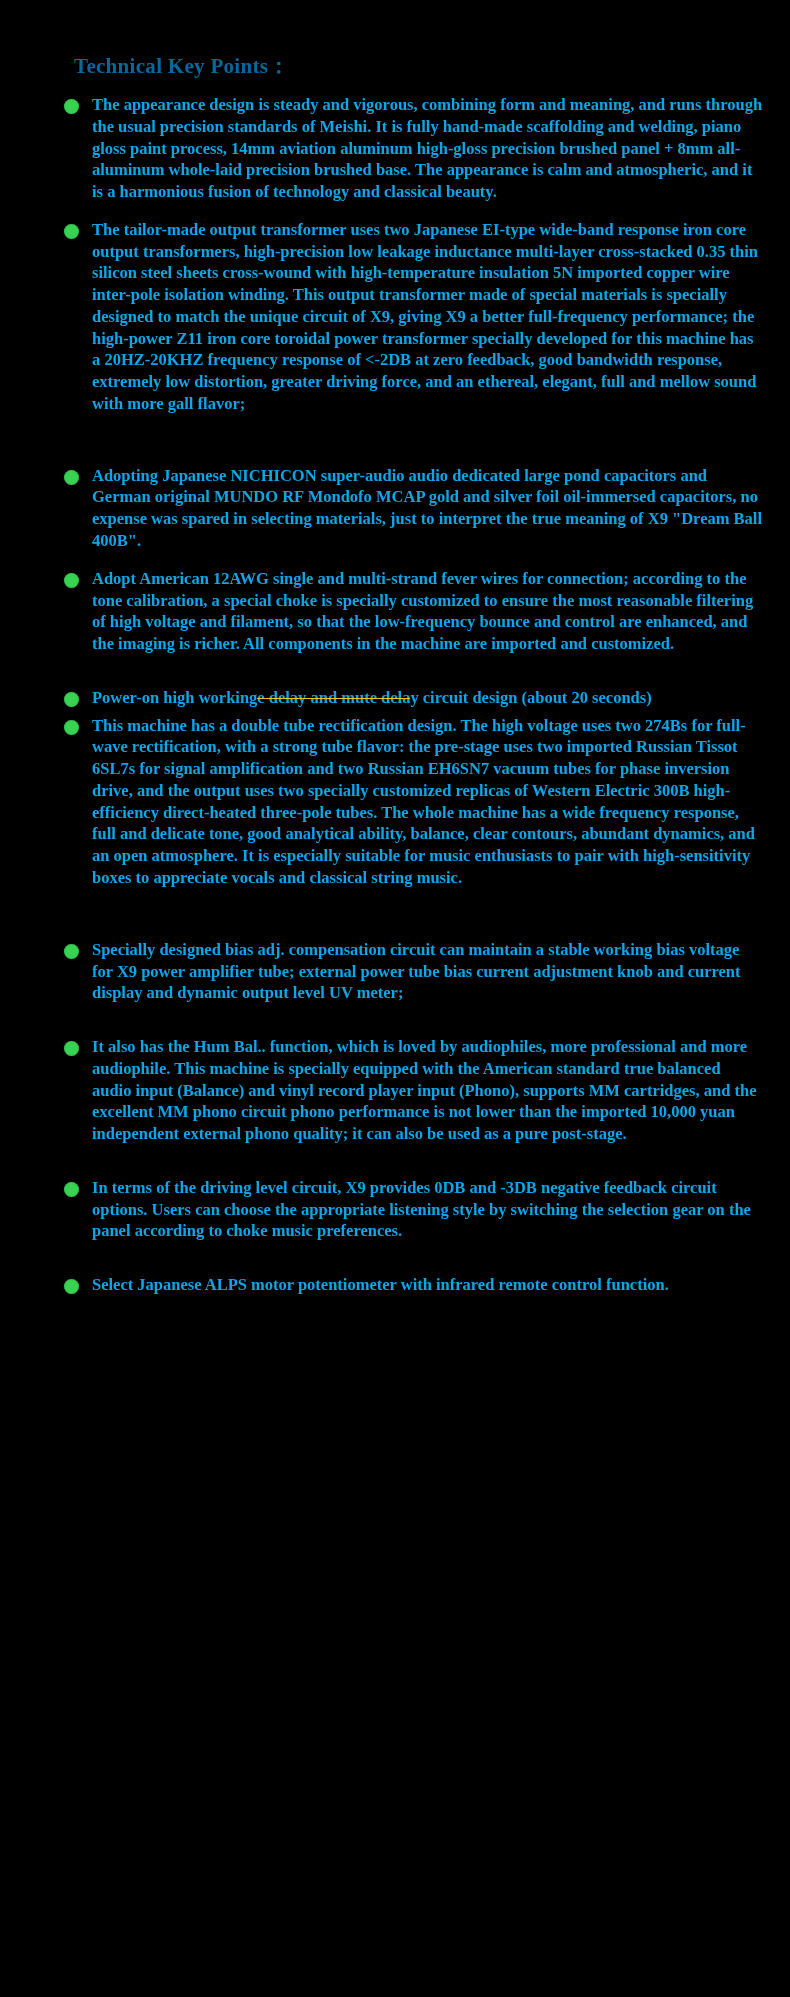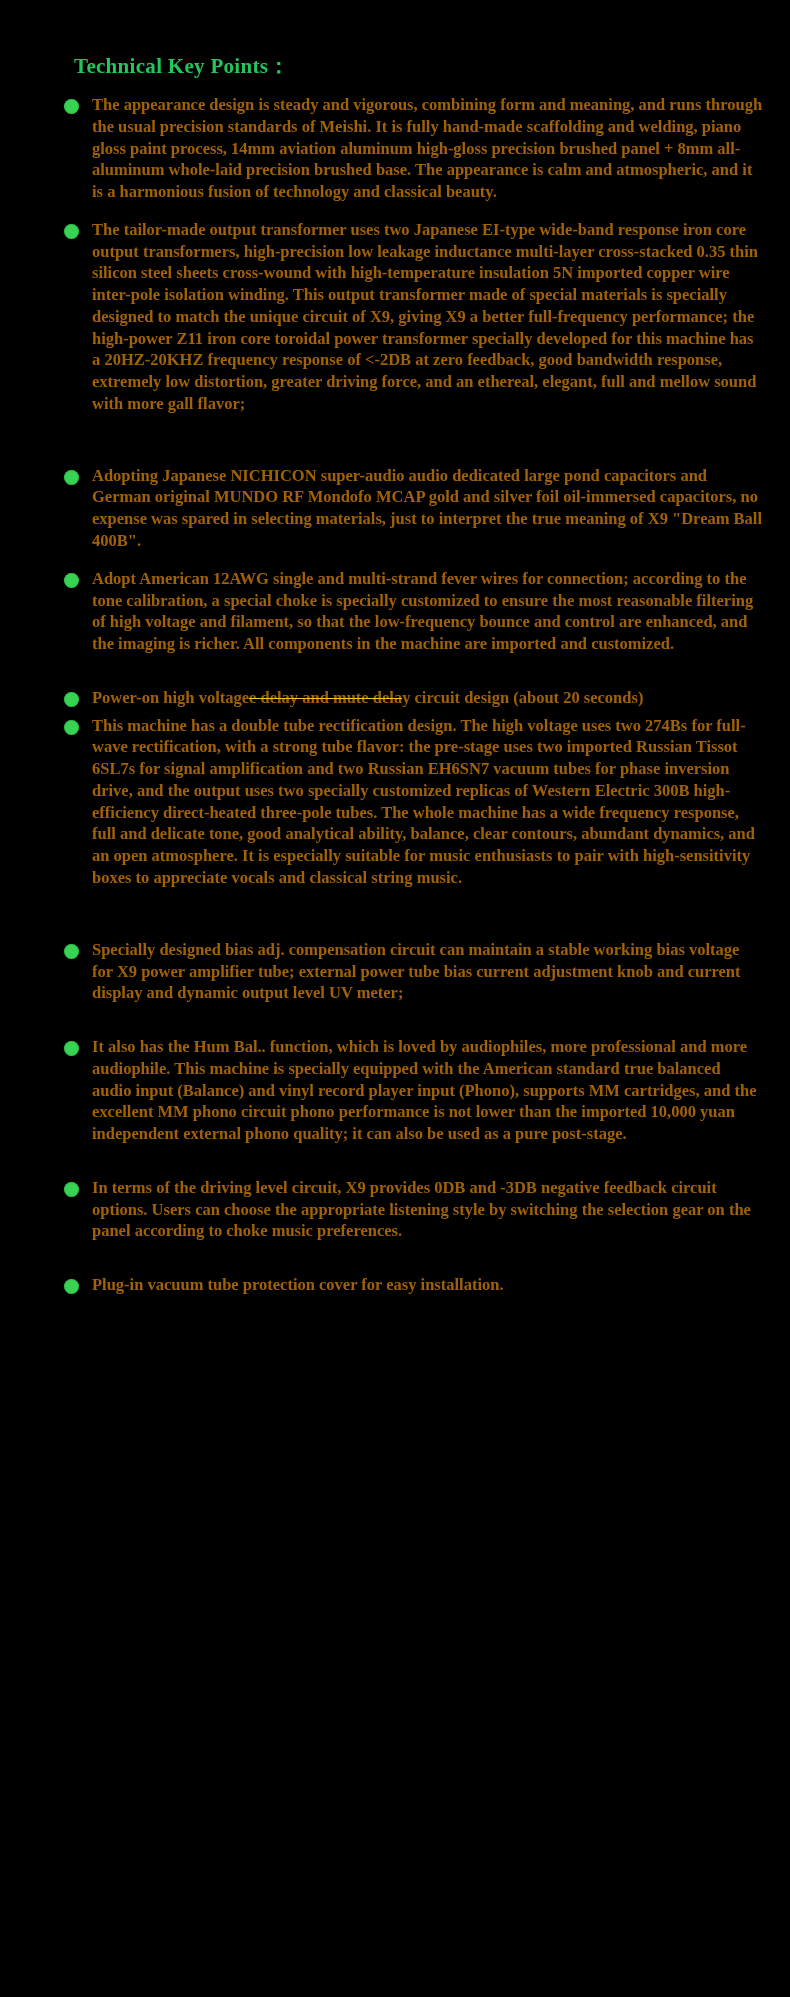--- a/index.html
+++ b/index.html
@@ -18,21 +18,21 @@
     width: 790px;
     min-height: 1997px;
     background: #000000;
     box-sizing: border-box;
     padding: 52px 26px 30px 64px;
   }
   .title {
     font-family: "Liberation Serif", serif;
     font-size: 21px;
     font-weight: bold;
-    color: #22c55e;
+    color: #0369a1;
     letter-spacing: 0.3px;
     margin: 0 0 14px 10px;
   }
   .bullet-list {
     list-style: none;
     margin: 0;
     padding: 0;
   }
   .bullet-item {
     position: relative;
@@ -48,21 +48,21 @@
     border-radius: 50%;
     background: #39d353;
     box-shadow: 0 0 2px #2aa33c inset;
   }
   .bullet-text {
     display: block;
     font-family: "Liberation Serif", serif;
     font-size: 16.5px;
     font-weight: bold;
     line-height: 1.32;
-    color: #a16207;
+    color: #0ea5e9;
     text-align: left;
   }
   .gap-sm { height: 10px; }
   .gap-md { height: 26px; }
   .gap-lg { height: 44px; }
   .strike-overlay {
     position: relative;
   }
   .strike-overlay .struck {
     position: relative;
@@ -106,21 +106,21 @@
     <div class="gap-sm"></div>
 
     <li class="bullet-item">
       <span class="bullet-dot"></span>
       <span class="bullet-text">Adopt American 12AWG single and multi-strand fever wires for connection; according to the tone calibration, a special choke is specially customized to ensure the most reasonable filtering of high voltage and filament, so that the low-frequency bounce and control are enhanced, and the imaging is richer. All components in the machine are imported and customized.</span>
     </li>
     <div class="gap-md"></div>
 
     <li class="bullet-item strike-overlay">
       <span class="bullet-dot"></span>
-      <span class="bullet-text"><span>Power-on high voltage</span><span class="struck">e delay and mute dela</span><span>y circuit design (about 20 seconds)</span></span>
+      <span class="bullet-text"><span>Power-on high working</span><span class="struck">e delay and mute dela</span><span>y circuit design (about 20 seconds)</span></span>
     </li>
 
     <li class="bullet-item">
       <span class="bullet-dot"></span>
       <span class="bullet-text">This machine has a double tube rectification design. The high voltage uses two 274Bs for full-wave rectification, with a strong tube flavor: the pre-stage uses two imported Russian Tissot 6SL7s for signal amplification and two Russian EH6SN7 vacuum tubes for phase inversion drive, and the output uses two specially customized replicas of Western Electric 300B high-efficiency direct-heated three-pole tubes. The whole machine has a wide frequency response, full and delicate tone, good analytical ability, balance, clear contours, abundant dynamics, and an open atmosphere. It is especially suitable for music enthusiasts to pair with high-sensitivity boxes to appreciate vocals and classical string music.</span>
     </li>
     <div class="gap-lg"></div>
 
     <li class="bullet-item">
       <span class="bullet-dot"></span>
@@ -133,22 +133,22 @@
       <span class="bullet-text">It also has the Hum Bal.. function, which is loved by audiophiles, more professional and more audiophile. This machine is specially equipped with the American standard true balanced audio input (Balance) and vinyl record player input (Phono), supports MM cartridges, and the excellent MM phono circuit phono performance is not lower than the imported 10,000 yuan independent external phono quality; it can also be used as a pure post-stage.</span>
     </li>
     <div class="gap-md"></div>
 
     <li class="bullet-item">
       <span class="bullet-dot"></span>
       <span class="bullet-text">In terms of the driving level circuit, X9 provides 0DB and -3DB negative feedback circuit options. Users can choose the appropriate listening style by switching the selection gear on the panel according to choke music preferences.</span>
     </li>
     <div class="gap-md"></div>
 
-
     <li class="bullet-item">
       <span class="bullet-dot"></span>
-      <span class="bullet-text">Plug-in vacuum tube protection cover for easy installation.</span>
+      <span class="bullet-text">Select Japanese ALPS motor potentiometer with infrared remote control function.</span>
     </li>
+
     <div class="gap-sm"></div>
 
 
   </ul>
 </div>
 
 </body></html>

